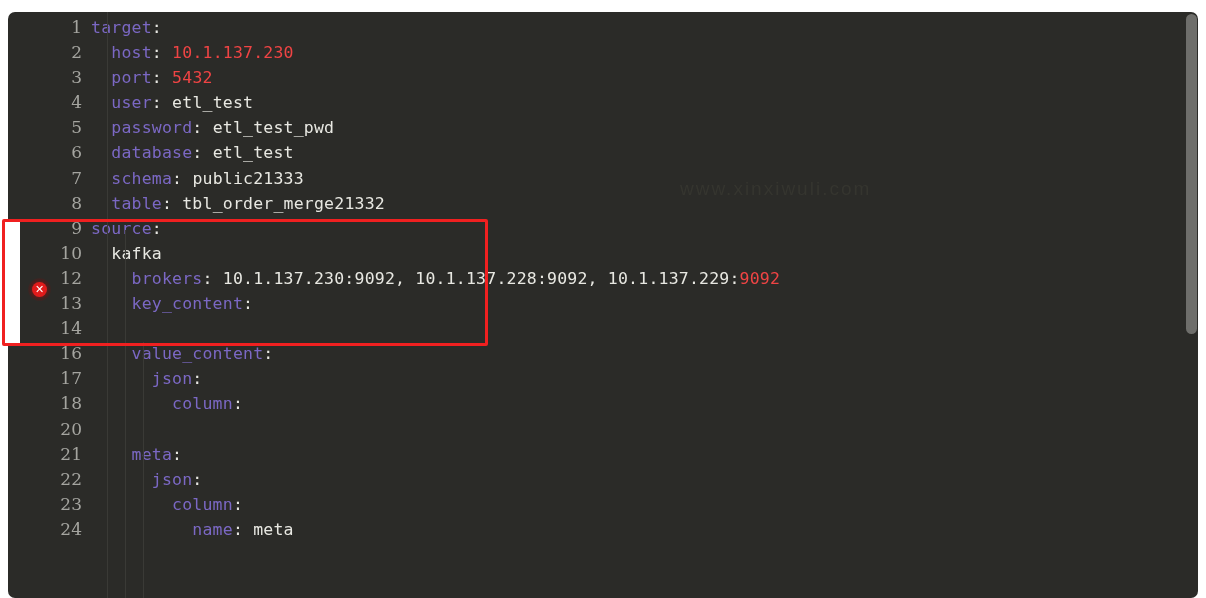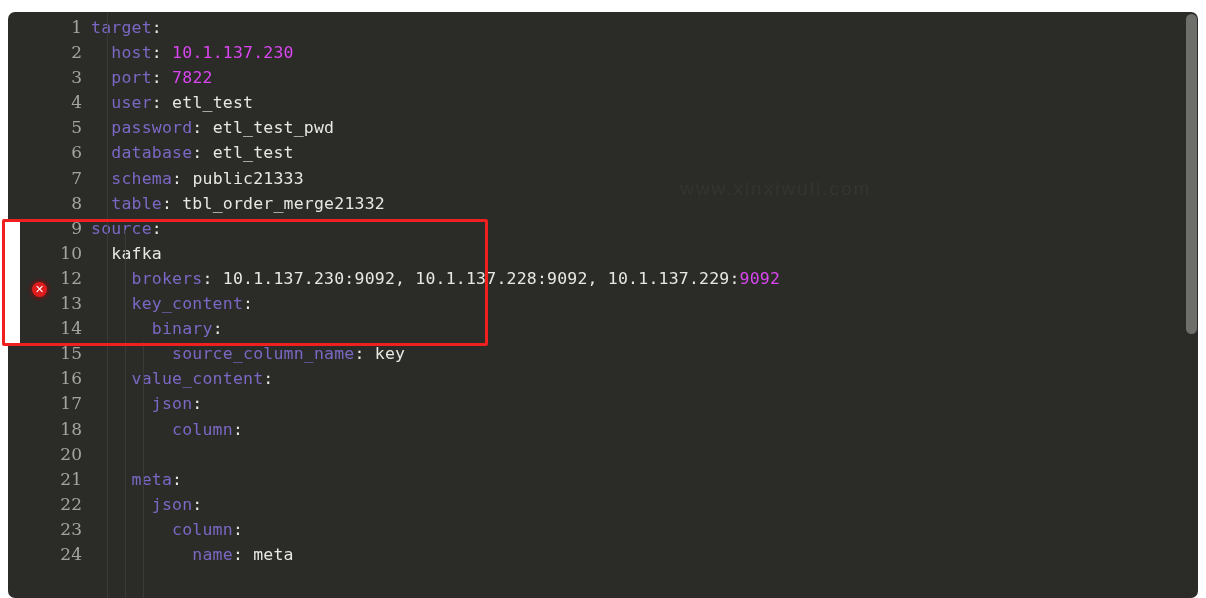--- a/index.html
+++ b/index.html
@@ -83,21 +83,21 @@
     display: inline-block;
     padding-left: 9px;
     color: #e6e6e0;
     font-family: "DejaVu Sans Mono", "Liberation Mono", monospace;
     font-size: 16.5px;
     letter-spacing: 0.2px;
     white-space: pre;
   }
 
   .k   { color: #7b68c4; }
-  .num { color: #d946ef; }
+  .num { color: #ef4444; }
   .v   { color: #e8e8e2; }
 
   
   .guide {
     position: absolute;
     width: 1px;
     background: #3a3a36;
   }
 
   
@@ -191,21 +191,21 @@
         <div class="row">
           <span class="lno">1</span>
           <span class="ltxt"><span class="k">target</span><span class="v">:</span></span>
         </div>
         <div class="row">
           <span class="lno">2</span>
           <span class="ltxt">  <span class="k">host</span><span class="v">:</span> <span class="num">10.1.137.230</span></span>
         </div>
         <div class="row">
           <span class="lno">3</span>
-          <span class="ltxt">  <span class="k">port</span><span class="v">:</span> <span class="num">7822</span></span>
+          <span class="ltxt">  <span class="k">port</span><span class="v">:</span> <span class="num">5432</span></span>
         </div>
         <div class="row">
           <span class="lno">4</span>
           <span class="ltxt">  <span class="k">user</span><span class="v">:</span> <span class="v">etl_test</span></span>
         </div>
         <div class="row">
           <span class="lno">5</span>
           <span class="ltxt">  <span class="k">password</span><span class="v">:</span> <span class="v">etl_test_pwd</span></span>
         </div>
         <div class="row">
@@ -231,25 +231,20 @@
         <div class="row">
           <span class="lno">12</span>
           <span class="ltxt">    <span class="k">brokers</span><span class="v">:</span> <span class="v">10.1.137.230:9092, 10.1.137.228:9092, 10.1.137.229:</span><span class="num">9092</span></span>
         </div>
         <div class="row">
           <span class="lno">13</span>
           <span class="ltxt">    <span class="k">key_content</span><span class="v">:</span></span>
         </div>
         <div class="row">
           <span class="lno">14</span>
-          <span class="ltxt">      <span class="k">binary</span><span class="v">:</span></span>
-        </div>
-        <div class="row">
-          <span class="lno">15</span>
-          <span class="ltxt">        <span class="k">source_column_name</span><span class="v">:</span> <span class="v">key</span></span>
         </div>
         <div class="row">
           <span class="lno">16</span>
           <span class="ltxt">    <span class="k">value_content</span><span class="v">:</span></span>
         </div>
         <div class="row">
           <span class="lno">17</span>
           <span class="ltxt">      <span class="k">json</span><span class="v">:</span></span>
         </div>
         <div class="row">

